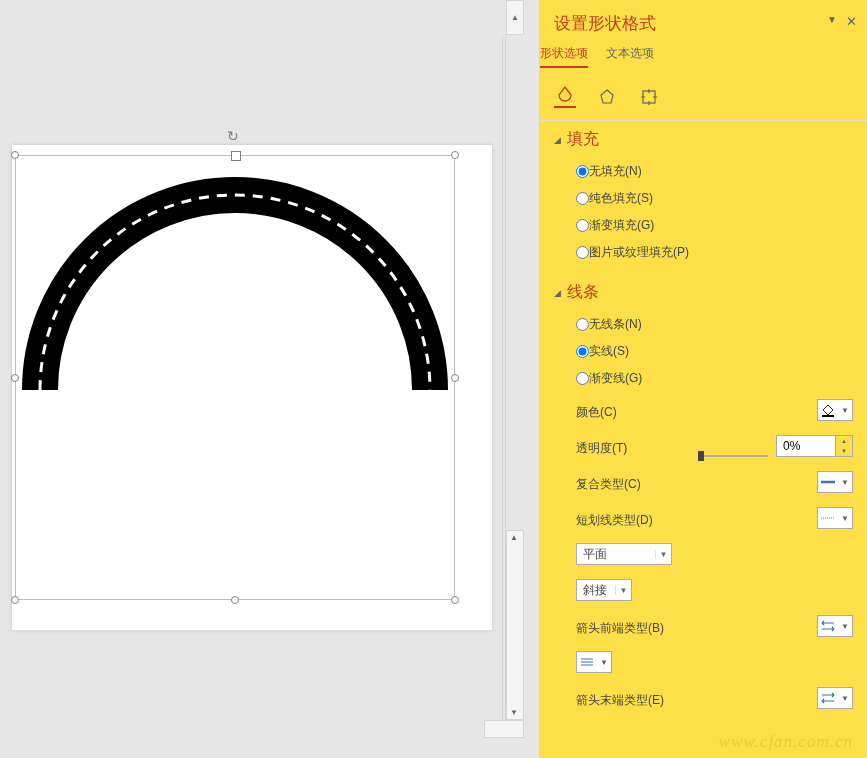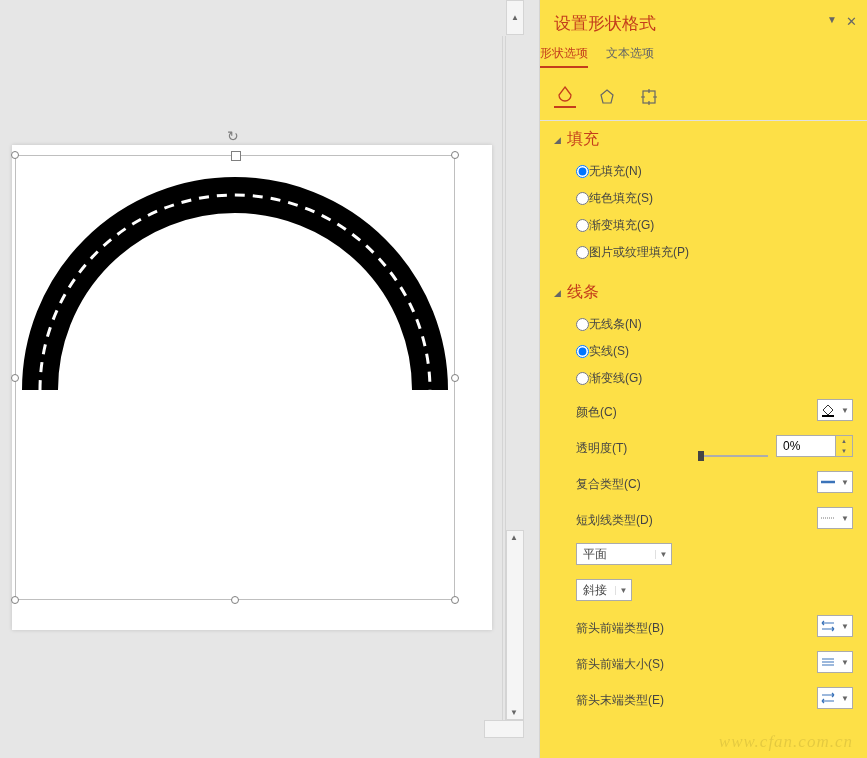--- a/index.html
+++ b/index.html
@@ -251,21 +251,20 @@
         <div class="dd-icon">
             <svg width="18" height="12">
               <path class="arrow-line" d="M3 3 h12 M3 9 h12 M3 3 l2 -2 M3 3 l2 2 M15 9 l-2 -2 M15 9 l-2 2"></path>
             </svg>
           </div>
         <div class="dd-arr">▼</div>
       </div>
     </div>
 
     <div class="prop-row">
-      <span class="prop-label">箭头前端大小(S)</span>
       <div class="icon-dropdown">
         <div class="dd-icon">
             <svg width="18" height="12">
               <path class="arrow-line" d="M3 3 h12 M3 6 h12 M3 9 h12"></path>
             </svg>
           </div>
         <div class="dd-arr">▼</div>
       </div>
     </div>
 

